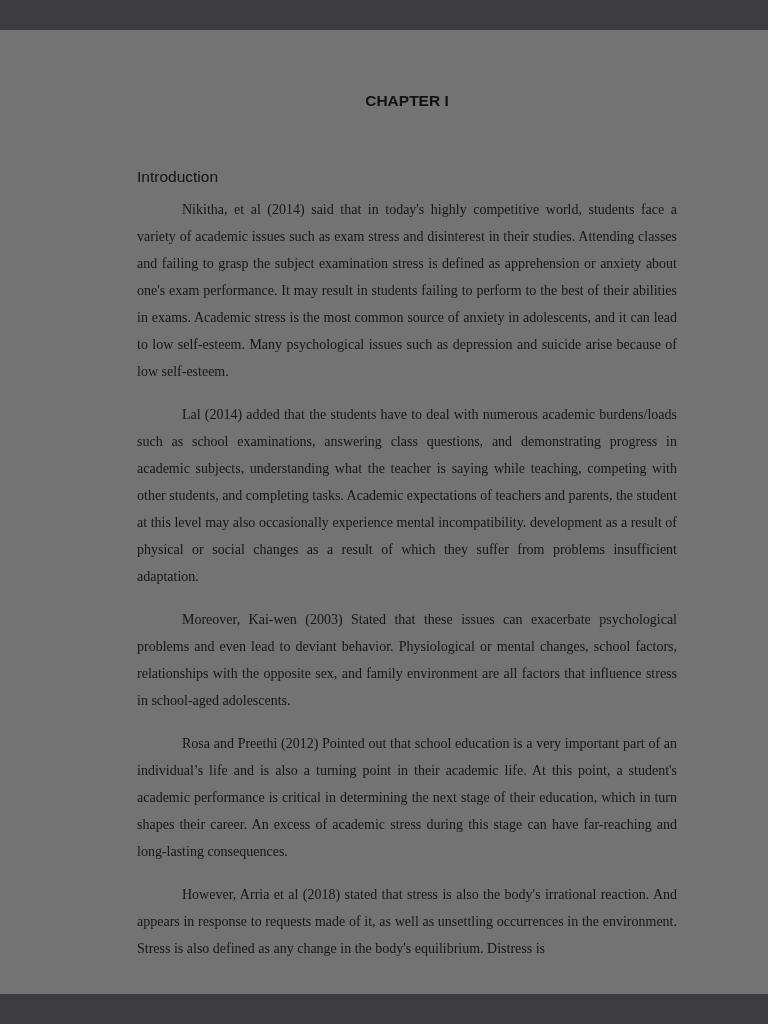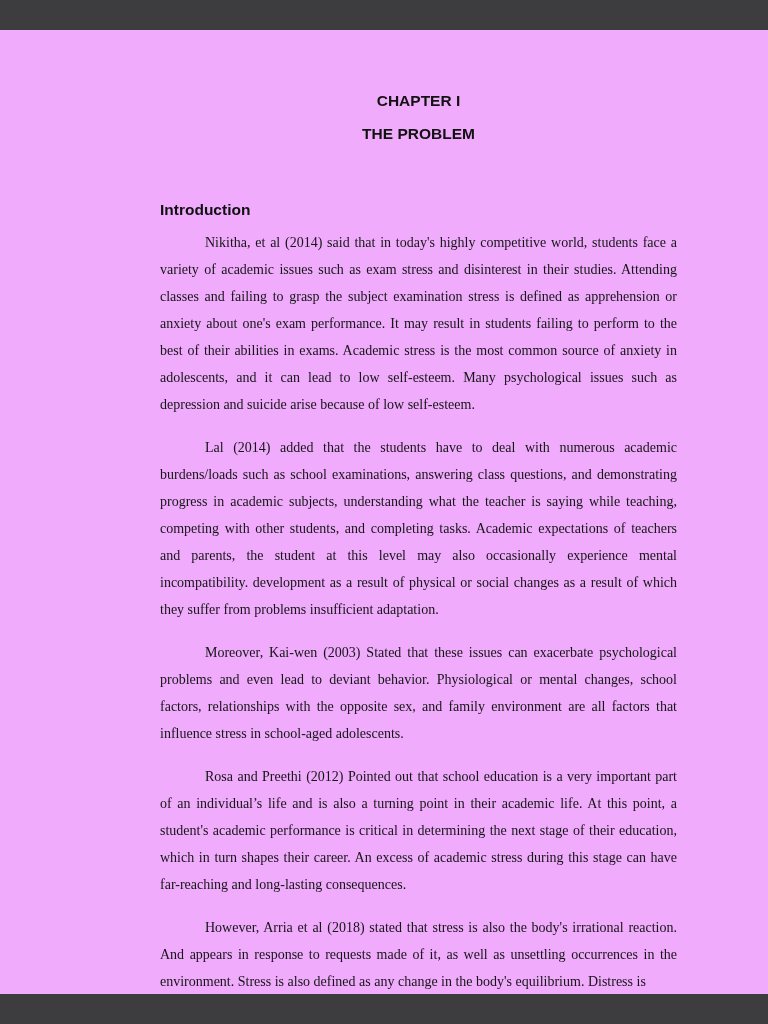--- a/index.html
+++ b/index.html
@@ -12,39 +12,38 @@
     overflow: hidden;
   }
   .viewer-bar {
     width: 100%;
     height: 30px;
     background: #3d3d40;
     flex: 0 0 30px;
   }
   .page {
     flex: 1 1 auto;
-    background: #f0abfc;
+    background: #737373;
     overflow: hidden;
-    padding-left: 23px;
   }
   .content {
     padding: 54px 91px 0 137px;
     color: #121212;
   }
   .chapter-title {
     font-family: "Liberation Sans", sans-serif;
     font-weight: bold;
     font-size: 15.5px;
     line-height: 33px;
     text-align: center;
     color: #111;
   }
   .section-heading {
     font-family: "Liberation Sans", sans-serif;
-    font-weight: bold;
+    font-weight: normal;
     font-size: 15.5px;
     color: #111;
     margin-top: 46px;
     margin-bottom: 6px;
     line-height: 27px;
   }
   .body-paragraph {
     font-size: 14px;
     line-height: 27px;
     text-align: justify;
@@ -56,21 +55,20 @@
 </head>
 <body>
 
 <div class="viewer-bar"></div>
 
 <div class="page">
   <div class="content">
 
     <div class="chapter-title">CHAPTER I</div>
 
-    <div class="chapter-title">THE PROBLEM</div>
 
     <div class="section-heading">Introduction</div>
 
     <p class="body-paragraph">Nikitha, et al (2014) said that in today's highly competitive world, students face a variety of academic issues such as exam stress and disinterest in their studies. Attending classes and failing to grasp the subject examination stress is defined as apprehension or anxiety about one's exam performance. It may result in students failing to perform to the best of their abilities in exams.  Academic stress is the most common source of anxiety in adolescents, and it can lead to low self-esteem. Many psychological issues such as depression and suicide arise because of low self-esteem.</p>
 
     <p class="body-paragraph">Lal (2014) added that the students have to deal with numerous academic burdens/loads such as school examinations, answering class questions, and demonstrating progress in academic subjects, understanding what the teacher is saying while teaching, competing with other students, and completing tasks.  Academic expectations of teachers and parents, the student at this level may also occasionally experience mental incompatibility. development as a result of physical or social changes as a result of which they suffer from problems insufficient adaptation.</p>
 
     <p class="body-paragraph">Moreover, Kai-wen (2003) Stated that these issues can exacerbate psychological problems and even lead to deviant behavior. Physiological or mental changes, school factors, relationships with the opposite sex, and family environment are all factors that influence stress in school-aged adolescents.</p>
 
     <p class="body-paragraph">Rosa and Preethi (2012) Pointed out that school education is a very important part of an individual’s life and is also a turning point in their academic life. At this point, a student's academic performance is critical in determining the next stage of their education, which in turn shapes their career. An excess of academic stress during this stage can have far-reaching and long-lasting consequences.</p>

